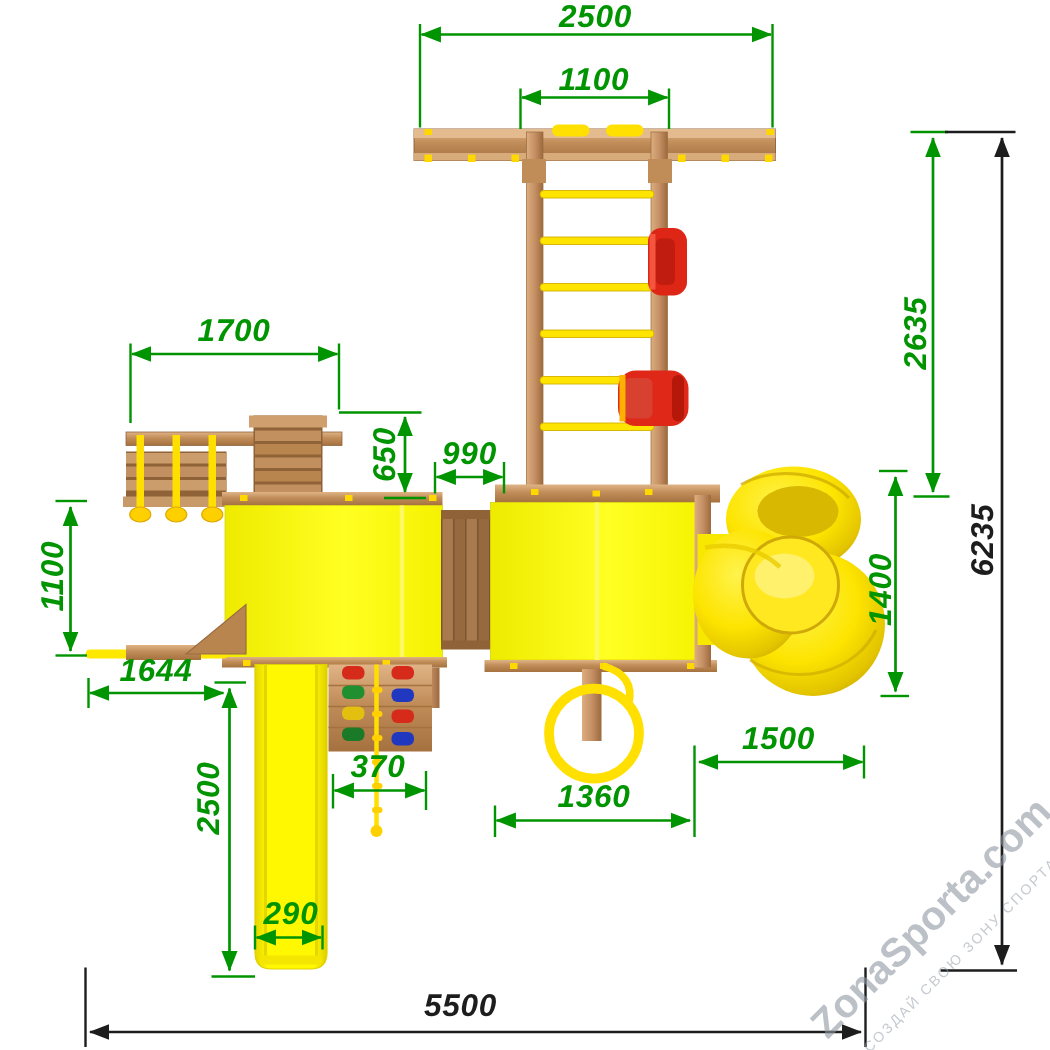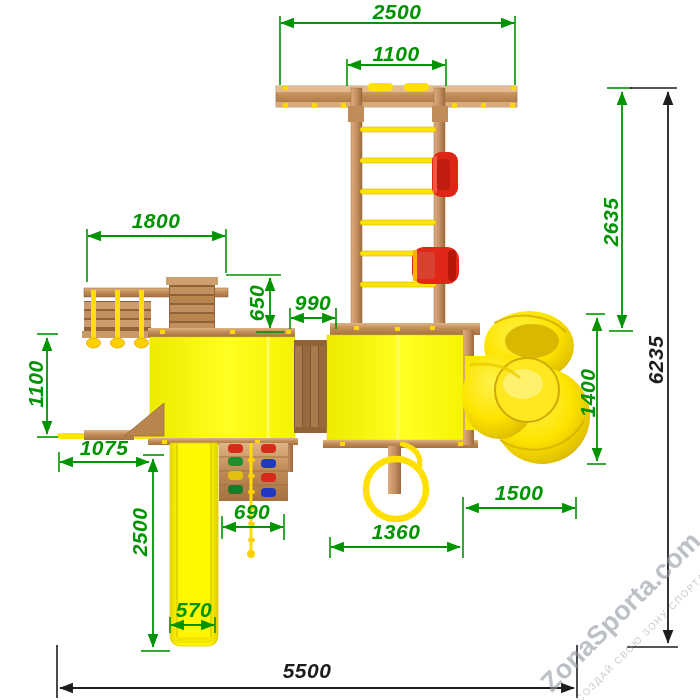--- a/index.html
+++ b/index.html
@@ -297,31 +297,31 @@
     <g stroke="#1d1d1d" stroke-width="1.6" fill="none">
       <line x1="630" y1="88" x2="677" y2="88"></line>
         <line x1="627" y1="647" x2="678" y2="647"></line>
       <line x1="57" y1="645" x2="57" y2="698"></line>
         <line x1="577" y1="645" x2="577" y2="698"></line>
     </g>
   </svg>
 
   <div class="dim" style="left:397px;top:12px">2500</div>
   <div class="dim" style="left:396px;top:54px">1100</div>
-  <div class="dim" style="left:156px;top:221px">1800</div>
+  <div class="dim" style="left:156px;top:221px">1700</div>
   <div class="dim rot" style="left:257px;top:303px">650</div>
   <div class="dim" style="left:313px;top:303px">990</div>
   <div class="dim rot" style="left:611px;top:222px">2635</div>
   <div class="dim rot black" style="left:656px;top:360px">6235</div>
   <div class="dim rot" style="left:588px;top:393px">1400</div>
   <div class="dim rot" style="left:36px;top:384px">1100</div>
-  <div class="dim" style="left:104px;top:448px">1075</div>
+  <div class="dim" style="left:104px;top:448px">1644</div>
   <div class="dim rot" style="left:140px;top:532px">2500</div>
-  <div class="dim" style="left:194px;top:610px">570</div>
-  <div class="dim" style="left:252px;top:512px">690</div>
+  <div class="dim" style="left:194px;top:610px">290</div>
+  <div class="dim" style="left:252px;top:512px">370</div>
   <div class="dim" style="left:396px;top:532px">1360</div>
   <div class="dim" style="left:519px;top:493px">1500</div>
   <div class="dim black" style="left:307px;top:671px">5500</div>
 
   <div class="wm-brand">ZonaSporta.com</div>
   <div class="wm-slogan">СОЗДАЙ СВОЮ ЗОНУ СПОРТА</div>
 
 </div>
 
 </body></html>

